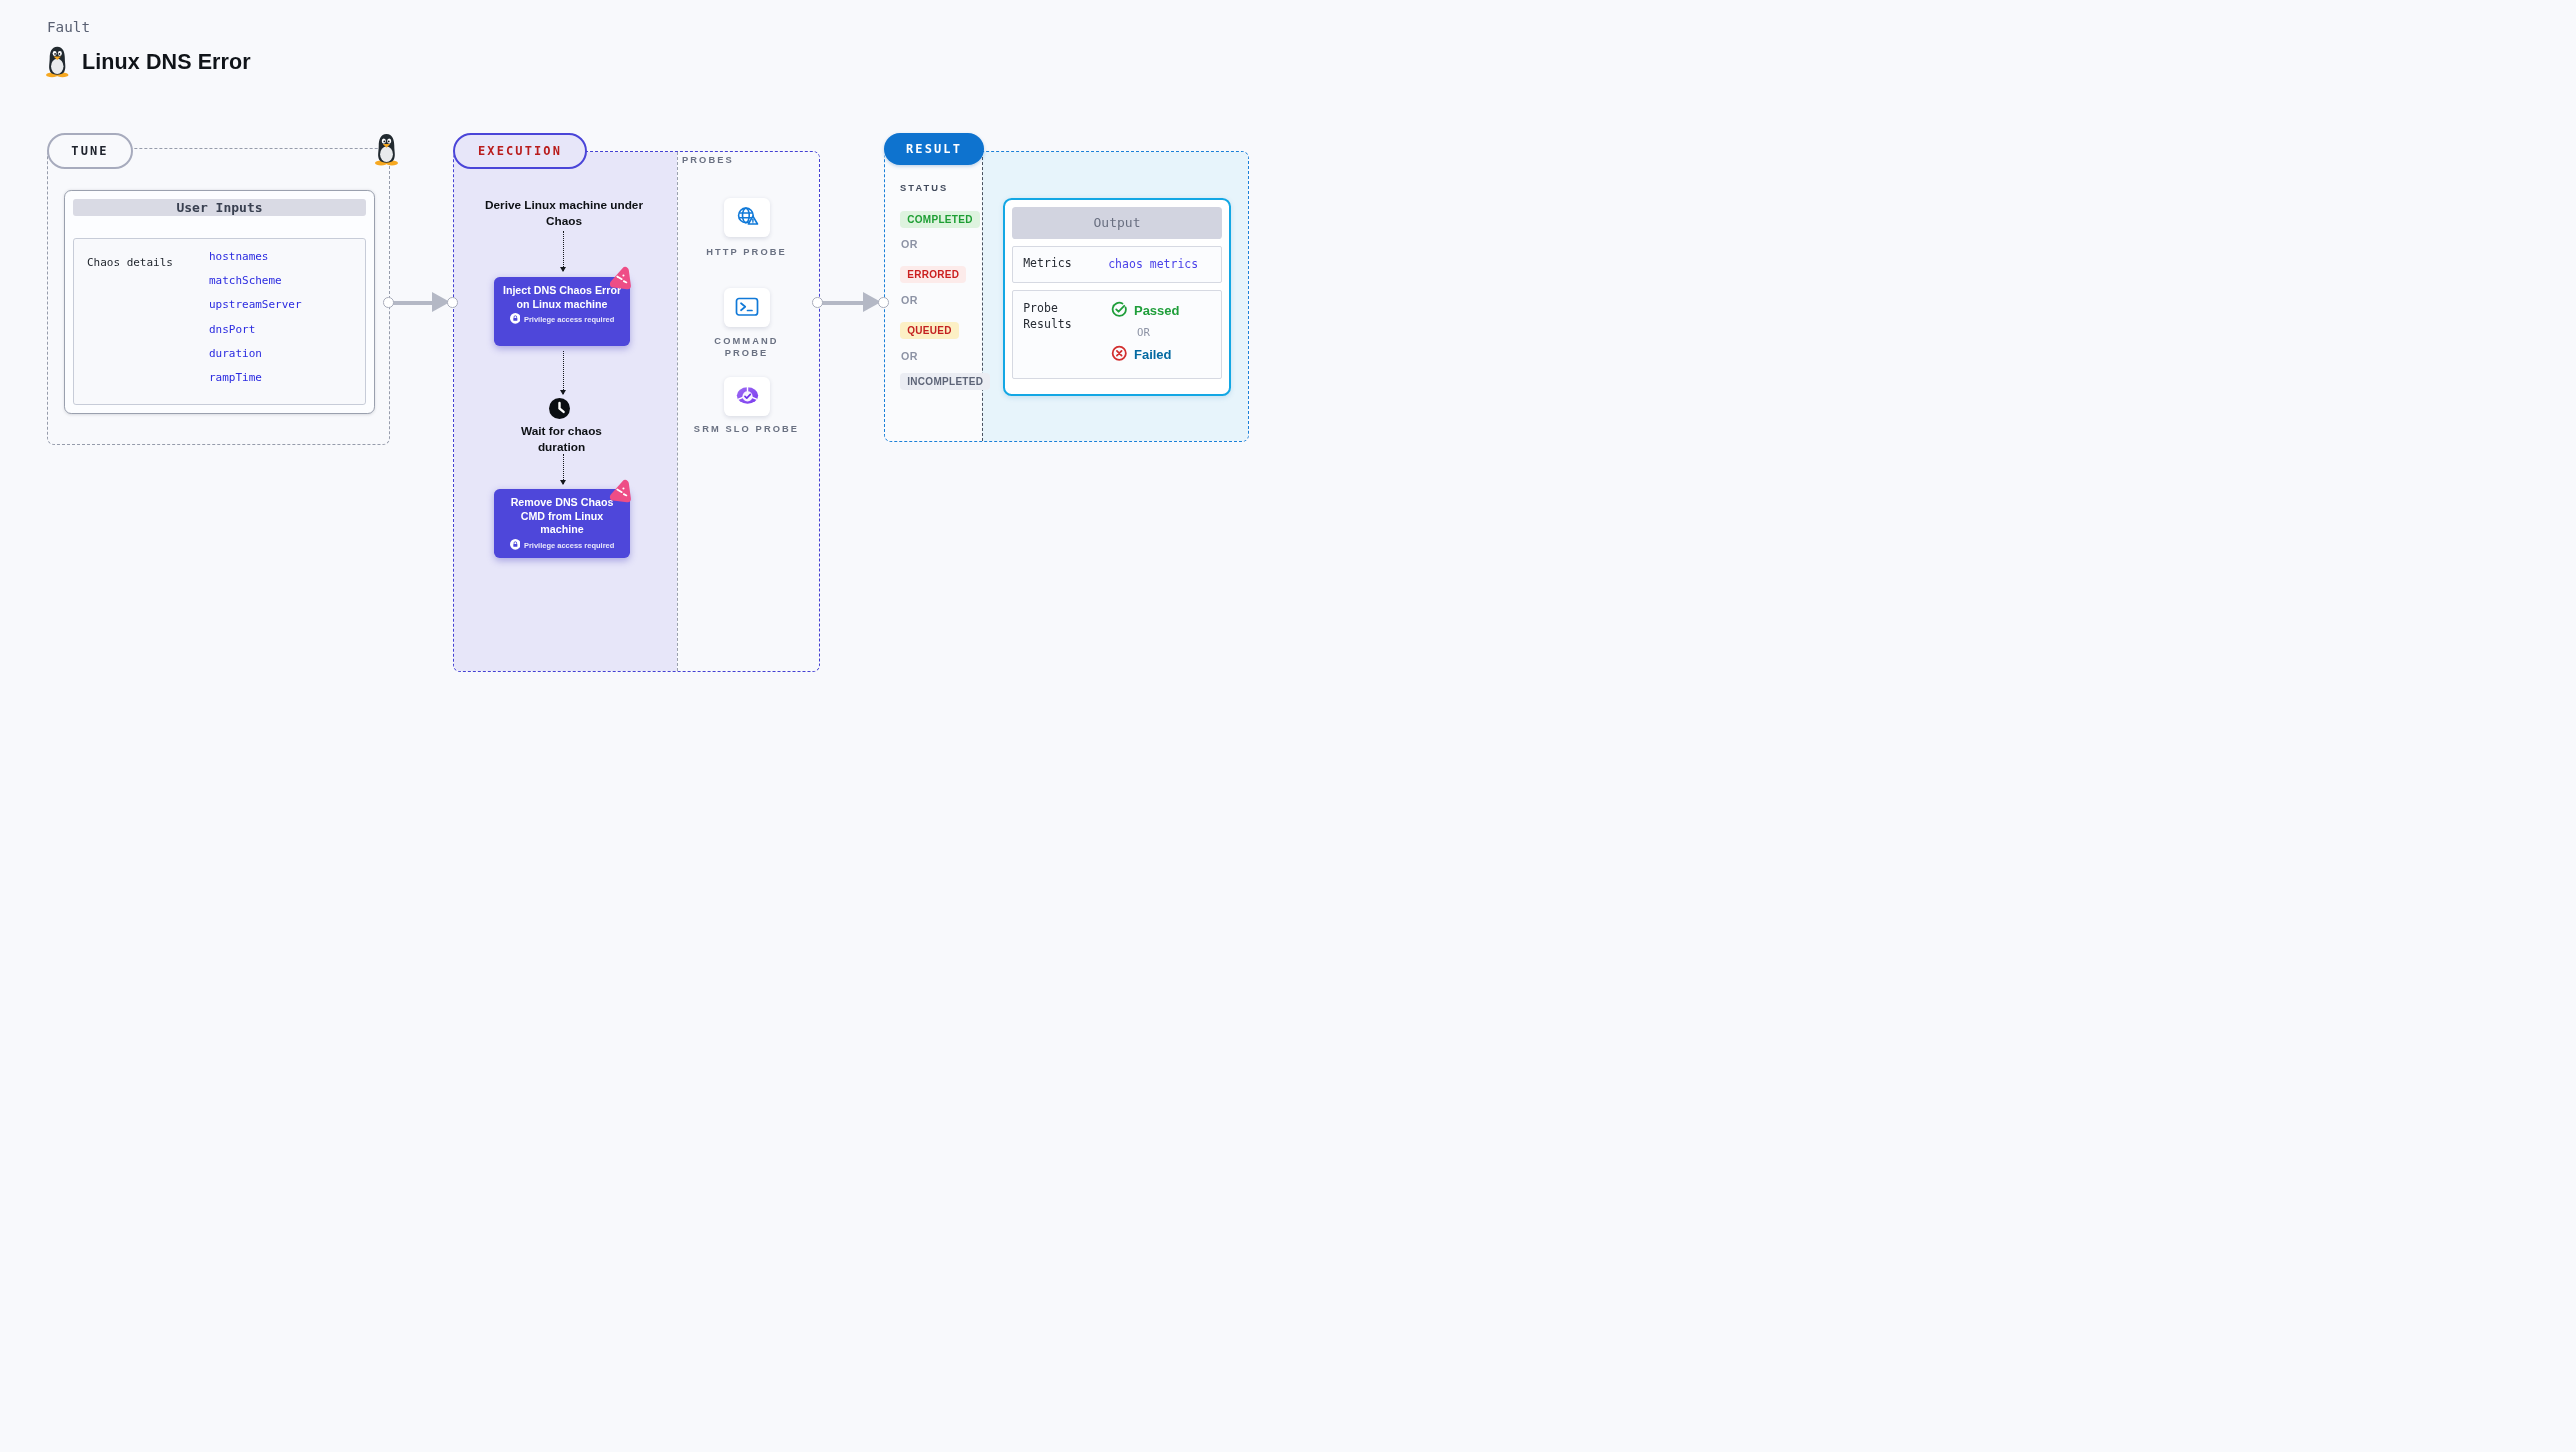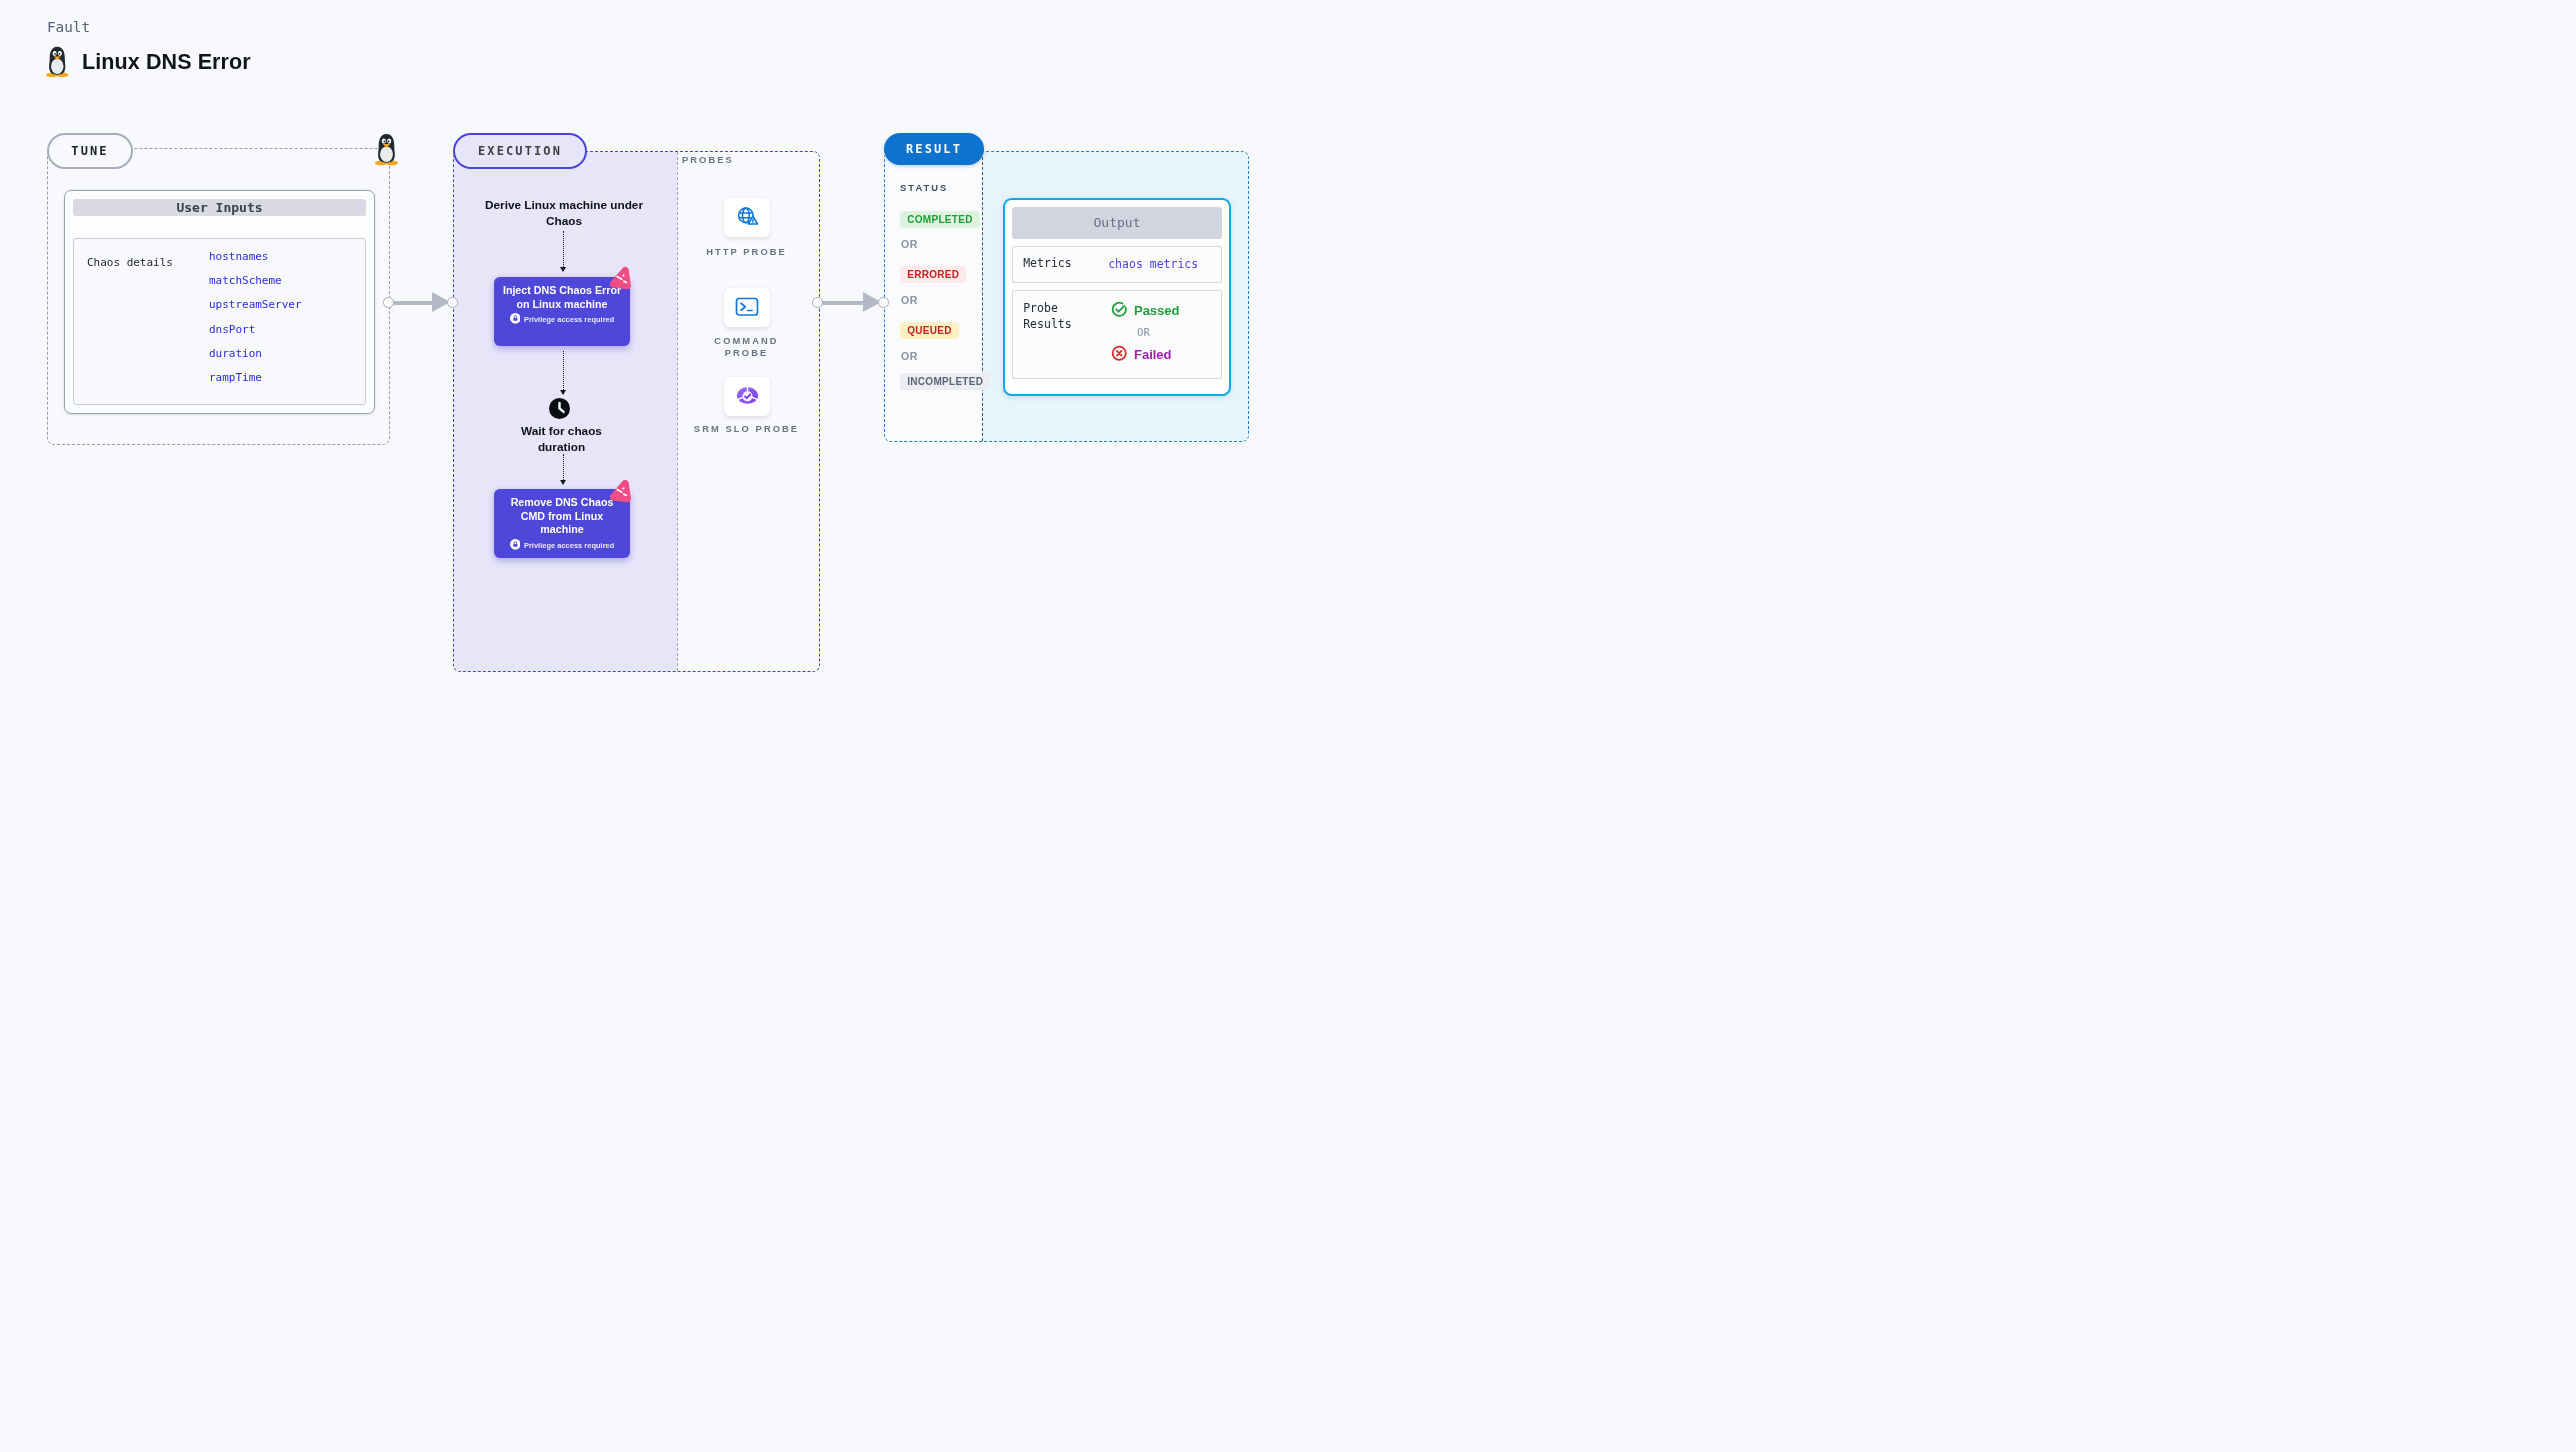--- a/index.html
+++ b/index.html
@@ -12,21 +12,21 @@
   .kicker{left:47px;top:18.6px;font-size:14.3px;color:#5a6173;}
   .title-row{left:44px;top:46px;display:flex;align-items:center;gap:11.5px;}
   .page-title{font-size:21.5px;font-weight:700;color:#101419;letter-spacing:0.1px;}
 
   
   .pill{display:flex;align-items:center;justify-content:center;border-radius:716px;
         font-weight:700;font-size:12px;letter-spacing:2.1px;z-index:6;}
   .tune-pill{left:47px;top:133px;width:82px;height:32px;background:#f8f9fc;
              border:2.1px solid #a7abbd;color:#20242e;}
   .exec-pill{left:453px;top:133px;width:130px;height:32px;background:#e7e6f9;
-             border:2.1px solid #4a45d8;color:#404040;}
+             border:2.1px solid #4a45d8;color:#b91c1c;}
   .result-pill{left:884px;top:133px;width:100px;height:32px;background:#0e73cf;
                border:none;color:#fff;box-shadow:0 1.4px 3.6px rgba(14,90,170,.25);}
 
   
   .tune-box{left:47px;top:148px;width:341px;height:295px;border:1.8px dashed #969cab;border-radius:7.2px;}
   .user-inputs{left:64px;top:190px;width:309px;height:222px;background:#fcfdff;
                border:1.8px solid #9aa0ae;border-radius:7.2px;box-shadow:0 0.7px 2.9px rgba(30,35,60,.14);}
   .ui-header{position:absolute;left:7.9px;right:7.9px;top:7.9px;height:17px;background:#d9dae4;
              border-radius:2.9px;display:flex;align-items:center;justify-content:center;
              font-size:13px;font-weight:600;color:#394050;}
@@ -104,21 +104,21 @@
                  justify-content:center;font-size:13px;color:#696f80;}
   .orow{border:1.1px solid #d6d9e2;background:#fbfcfe;border-radius:2px;margin-top:7.2px;
         display:flex;padding:12px 10px;box-sizing:border-box;}
   .metrics-row{height:37px;align-items:center;}
   .orow .rlabel{width:85px;font-size:11.5px;color:#262b33;line-height:15.8px;flex:none;}
   .metrics-value{font-size:11.5px;color:#4b42e9;}
   .pr-row{height:89px;padding-top:10px;}
   .pr-results{display:flex;flex-direction:column;gap:6.4px;margin-left:2.9px;}
   .verdict{display:flex;align-items:center;gap:6.4px;}
   .verdict .vtext{font-size:13px;font-weight:700;}
-  .passed .vtext{color:#1f9e3a;} .failed .vtext{color:#a21caf;}
+  .passed .vtext{color:#1f9e3a;} .failed .vtext{color:#0369a1;}
   .or-output{font-size:10.7px;color:#8d93a5;margin-left:26px;}
 </style>
 </head>
 <body>
 
 <div id="canvas">
 
   <div class="abs kicker mono">Fault</div>
   <div class="abs title-row">
     <span>

